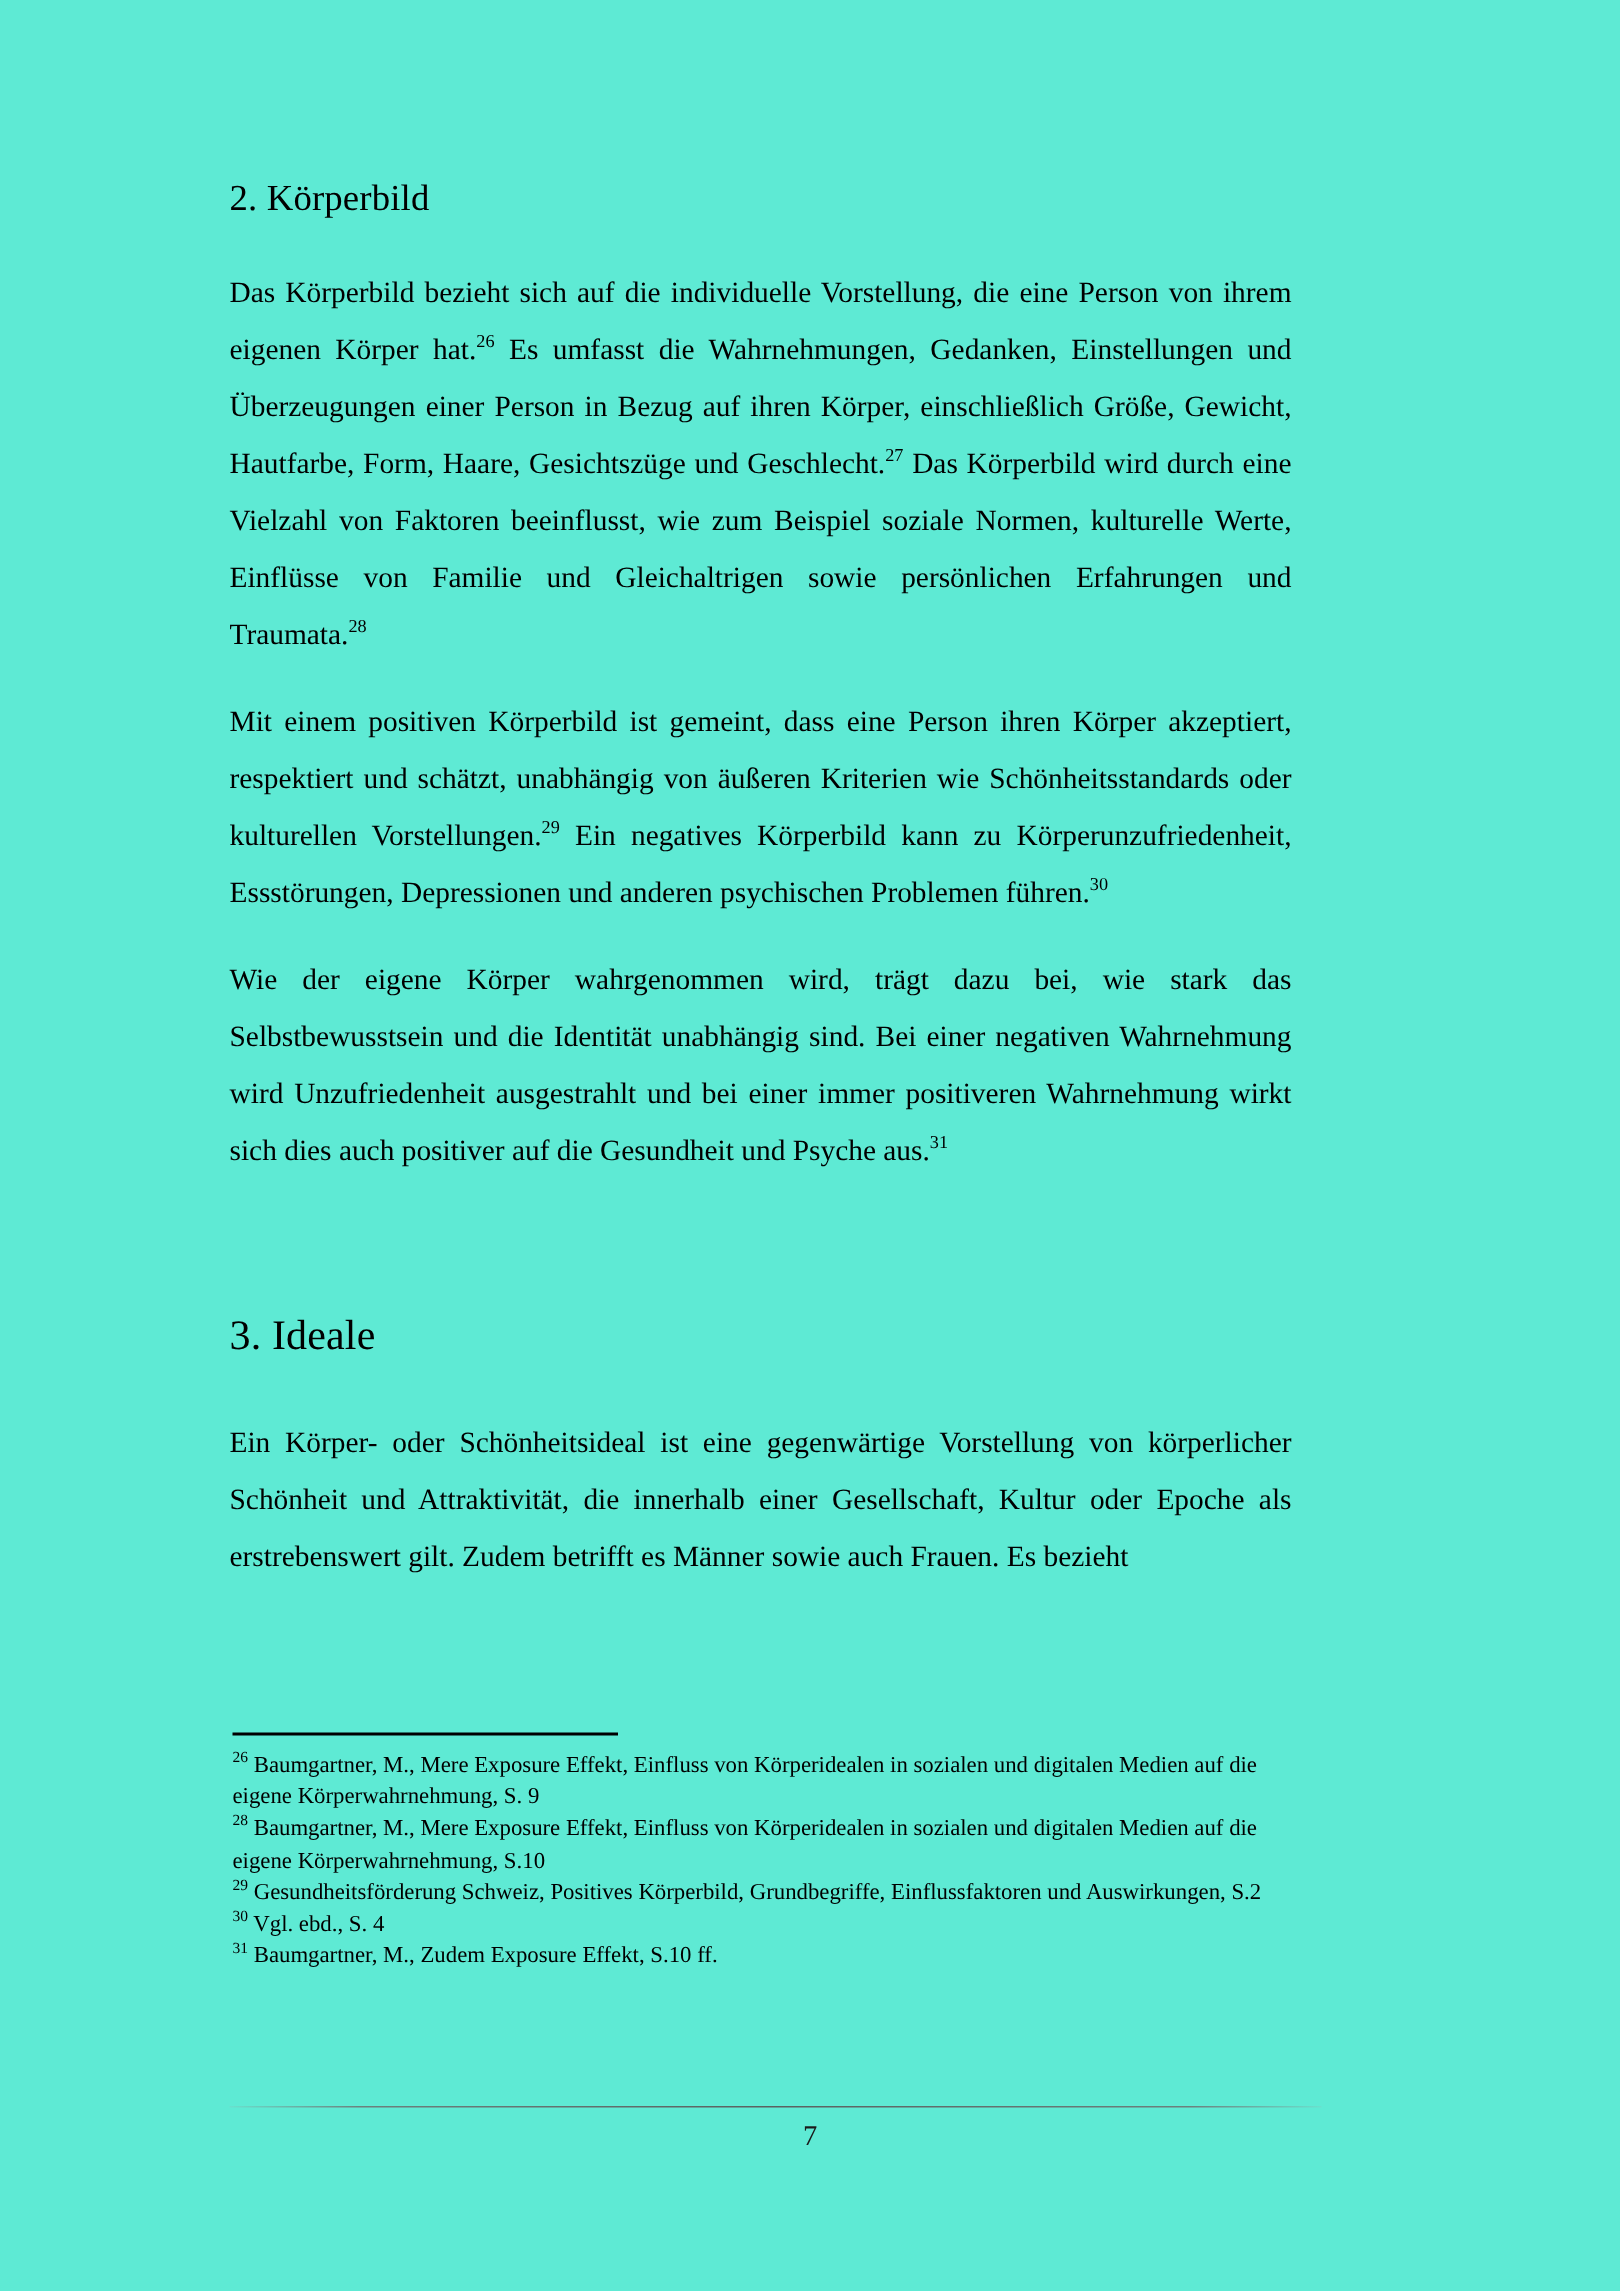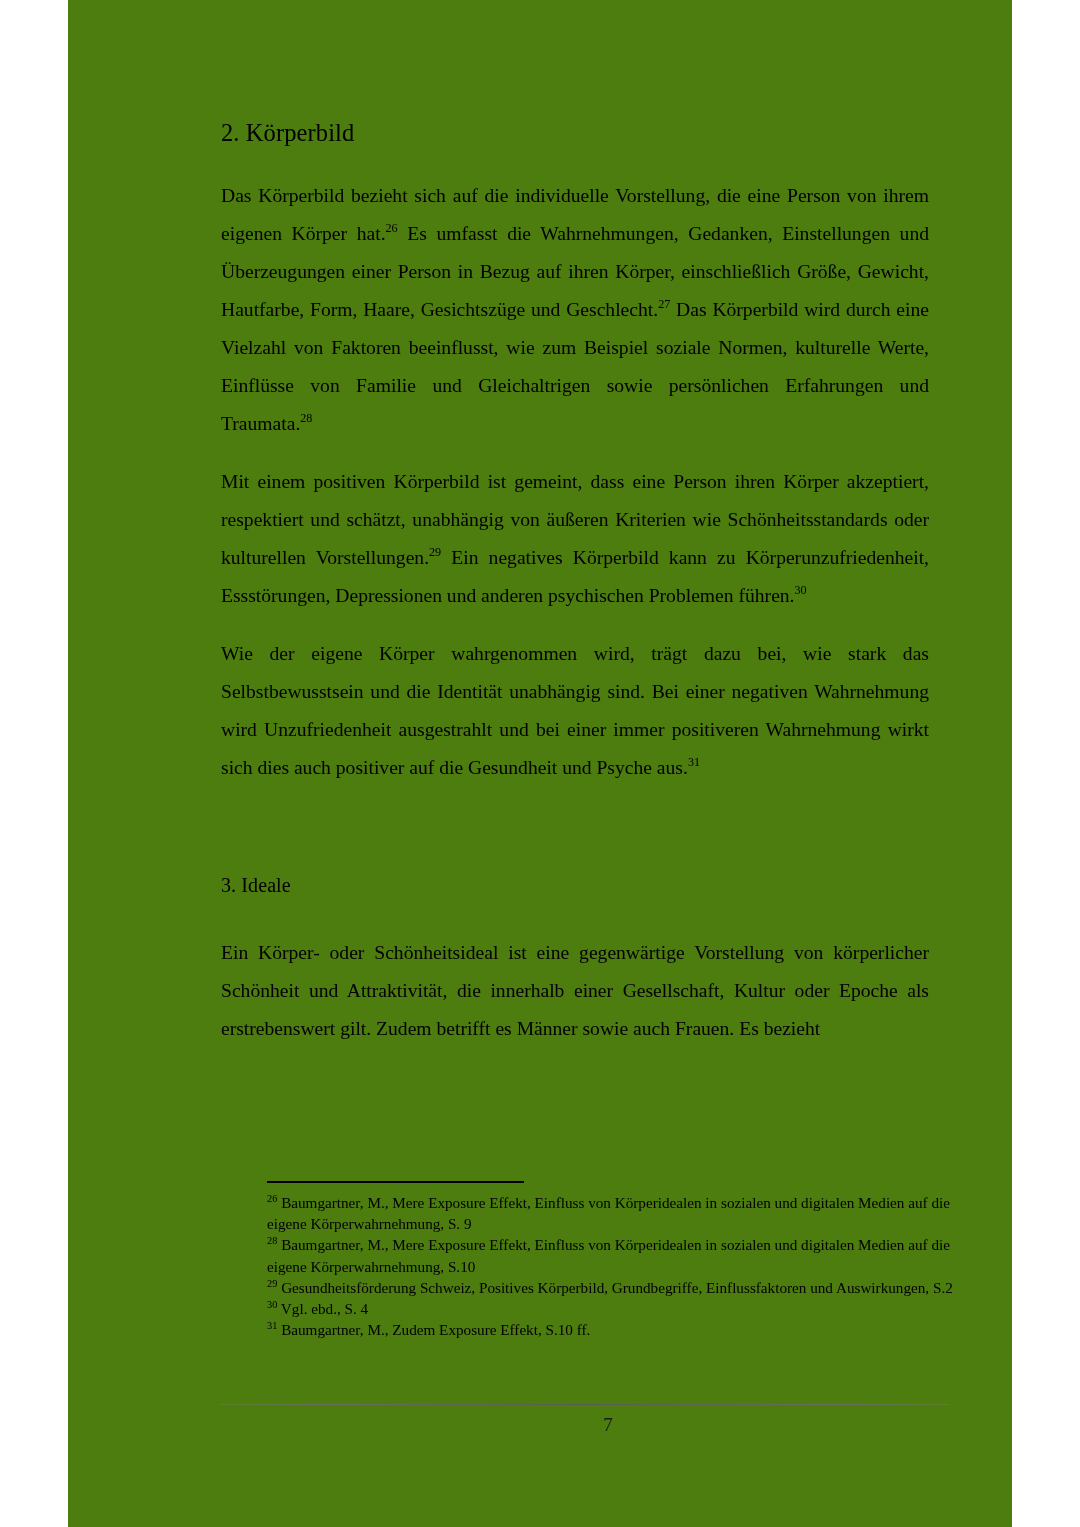--- a/index.html
+++ b/index.html
@@ -3,23 +3,23 @@
 <meta charset="utf-8">
 <style>
   html, body {
     margin: 0;
     padding: 0;
     background: #ffffff;
   }
 
   .page {
     position: relative;
-    width: 944px;
+    width: 1080px;
     height: 1527px;
-    background: #4d7c0f;
+    background: #5eead4;
     margin: 0 auto;
     overflow: hidden;
     font-family: "Liberation Serif", "DejaVu Serif", serif;
     color: #000000;
     -webkit-font-smoothing: antialiased;
   }
 
   .content {
     position: absolute;
     left: 153px;
@@ -30,21 +30,21 @@
   
   .h-section {
     font-size: 24.5px;
     font-weight: normal;
     line-height: 1.25;
     margin: 0 0 28px 0;
     letter-spacing: 0.1px;
   }
 
   .h-section-3 {
-    font-size: 20px;
+    font-size: 28px;
     font-weight: normal;
     line-height: 1.25;
     margin: 0 0 36px 0;
     letter-spacing: 0.1px;
   }
 
   .h-sub {
     font-size: 23.5px;
     font-weight: normal;
     line-height: 1.25;
@@ -69,23 +69,22 @@
   sup {
     font-size: 0.62em;
     vertical-align: super;
     line-height: 0;
   }
 
   
   .footnote-block {
     position: absolute;
     left: 155px;
-    top: 1181px;
+    top: 1155px;
     width: 726px;
-    margin-left: 44px;
   }
 
   .footnote-rule {
     width: 257px;
     height: 0;
     border-top: 2.2px solid #000000;
     margin: 0 0 9px 0;
   }
 
   .footnotes {

